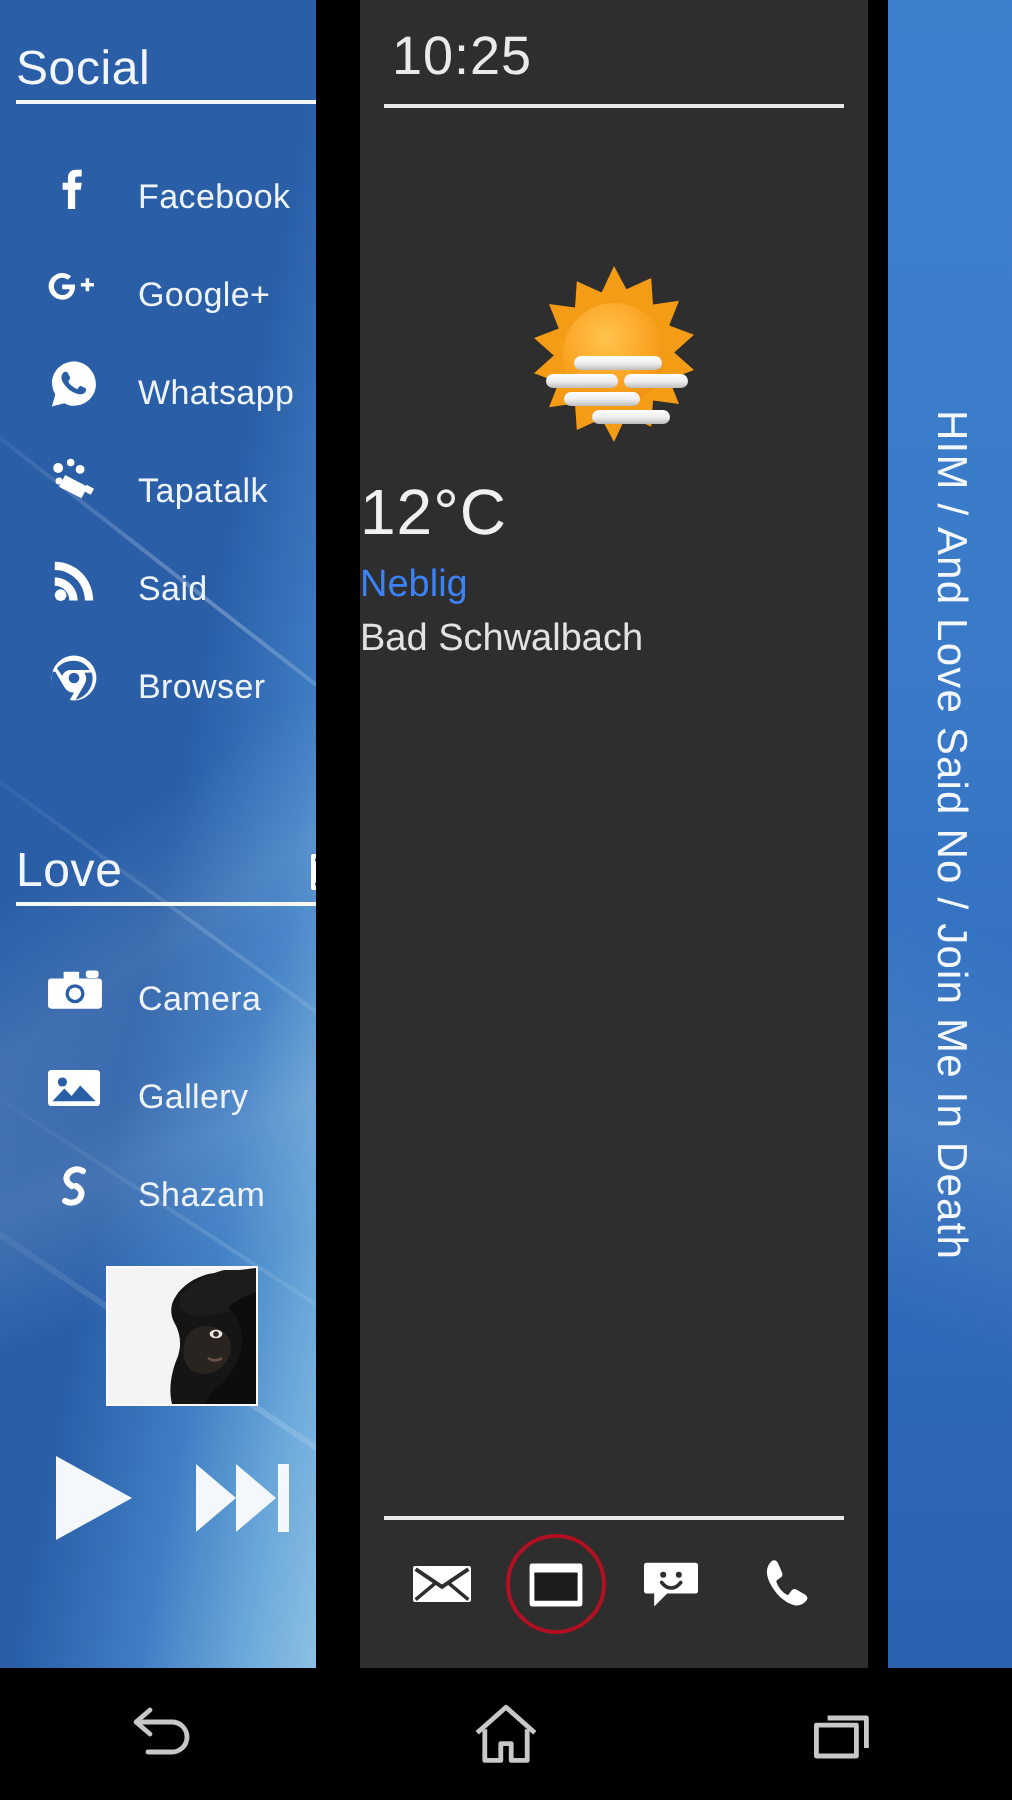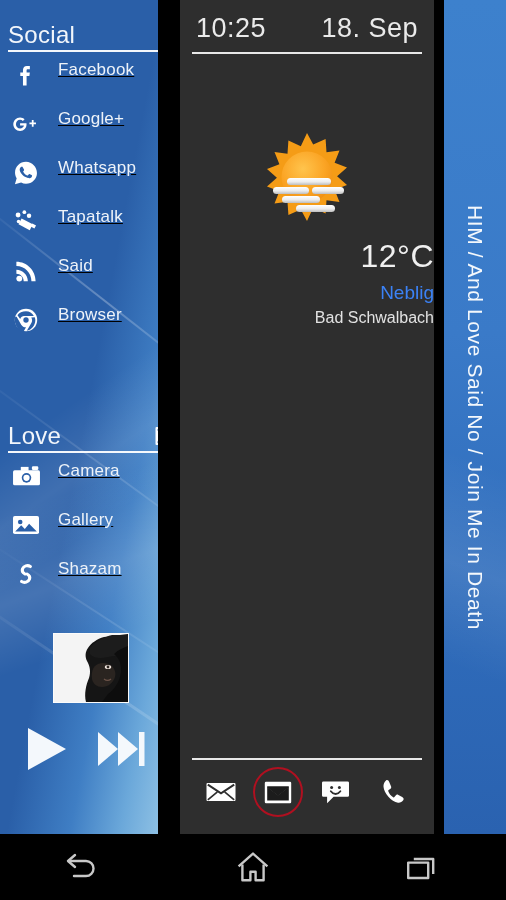--- a/index.html
+++ b/index.html
@@ -49,24 +49,23 @@
     font-size:24px;
     font-weight:300;
     letter-spacing:.3px;
     line-height:1;
   }
   .sec-icon { display:flex; align-items:center; padding-bottom:1px; }
 
   .nav-list { position:relative; margin-top:8px; }
   .nav-item {
     position:relative;
-    display:flex; align-items:flex-start;
+    display:flex; align-items:flex-end;
     height:49px;
-    padding-left:11px;
-    text-decoration:underline;
+    padding-left:22px;
   }
   .nav-ico {
     width:30px; height:30px;
     display:flex; align-items:center; justify-content:center;
     flex:0 0 30px;
   }
   .nav-label {
     color:#eef3f9;
     font-size:17px;
     font-weight:300;
@@ -109,36 +108,36 @@
   .status-txt {
     color:#eaeaea;
     font-size:27px;
     font-weight:300;
     letter-spacing:.5px;
   }
   #weather {
     position:absolute;
     left:0; top:128px;
     width:254px;
-    text-align:right;
+    text-align:left;
   }
   #wicon { width:254px; height:104px; display:flex; align-items:center; justify-content:center; }
   #wtemp {
     color:#f0f0f0;
     font-size:32px; font-weight:300;
     margin-top:6px; letter-spacing:.5px;
   }
   #wcond {
     color:#3b82f6;
     font-size:19px; font-weight:300;
     margin-top:7px;
   }
   #wloc {
     color:#e2e2e2;
-    font-size:16px; font-weight:300;
+    font-size:19px; font-weight:300;
     margin-top:5px;
   }
   #dock {
     position:absolute;
     left:12px; top:758px;
     width:230px; height:62px;
     border-top:2px solid #e8e8e8;
     display:flex; align-items:center; justify-content:space-around;
     padding-top:4px;
   }
@@ -368,21 +367,20 @@
           <rect x="43" y="3" width="5.5" height="34"></rect>
         </svg>
       </span>
     </div>
   </div>
 
   <div id="center">
 
     <div id="statusrow">
       <span class="status-txt">10:25</span>
-      <span class="status-txt">18. Sep</span>
     </div>
 
     <div id="weather">
       <div id="wicon">
         <svg width="104" height="100" viewBox="0 0 104 100">
           <defs>
             <radialGradient id="sunG" cx="42%" cy="34%" r="70%">
               <stop offset="0%" stop-color="#ffc44d"></stop>
               <stop offset="62%" stop-color="#fba424"></stop>
               <stop offset="100%" stop-color="#ef8f12"></stop>

